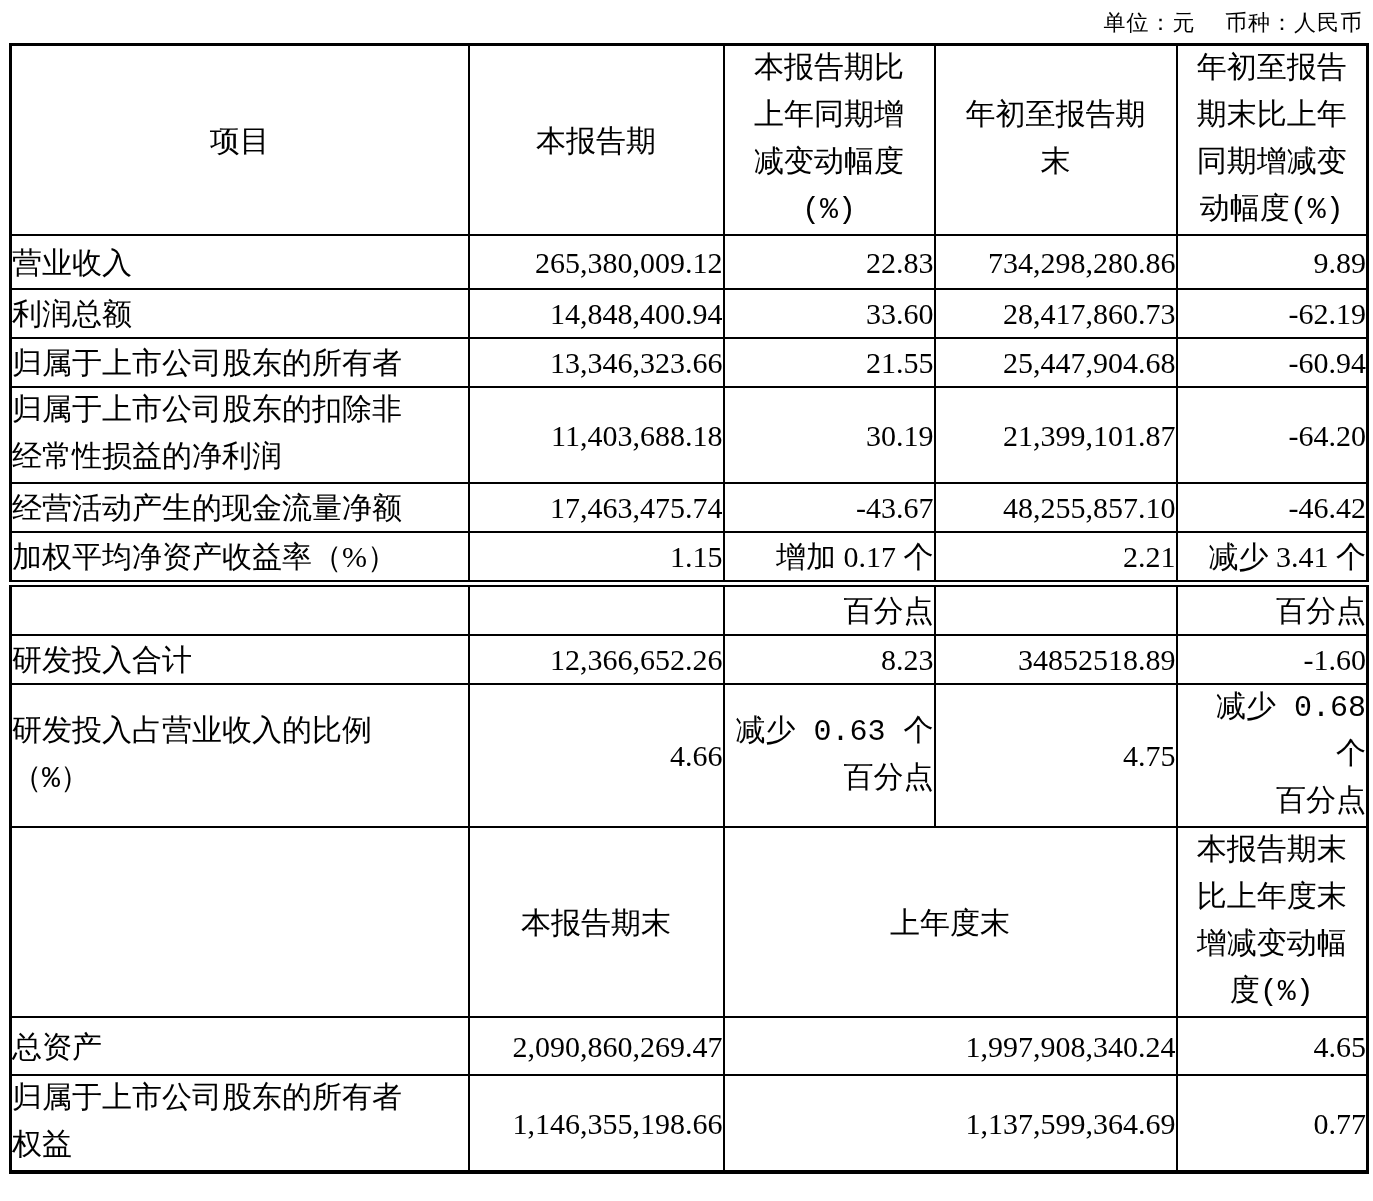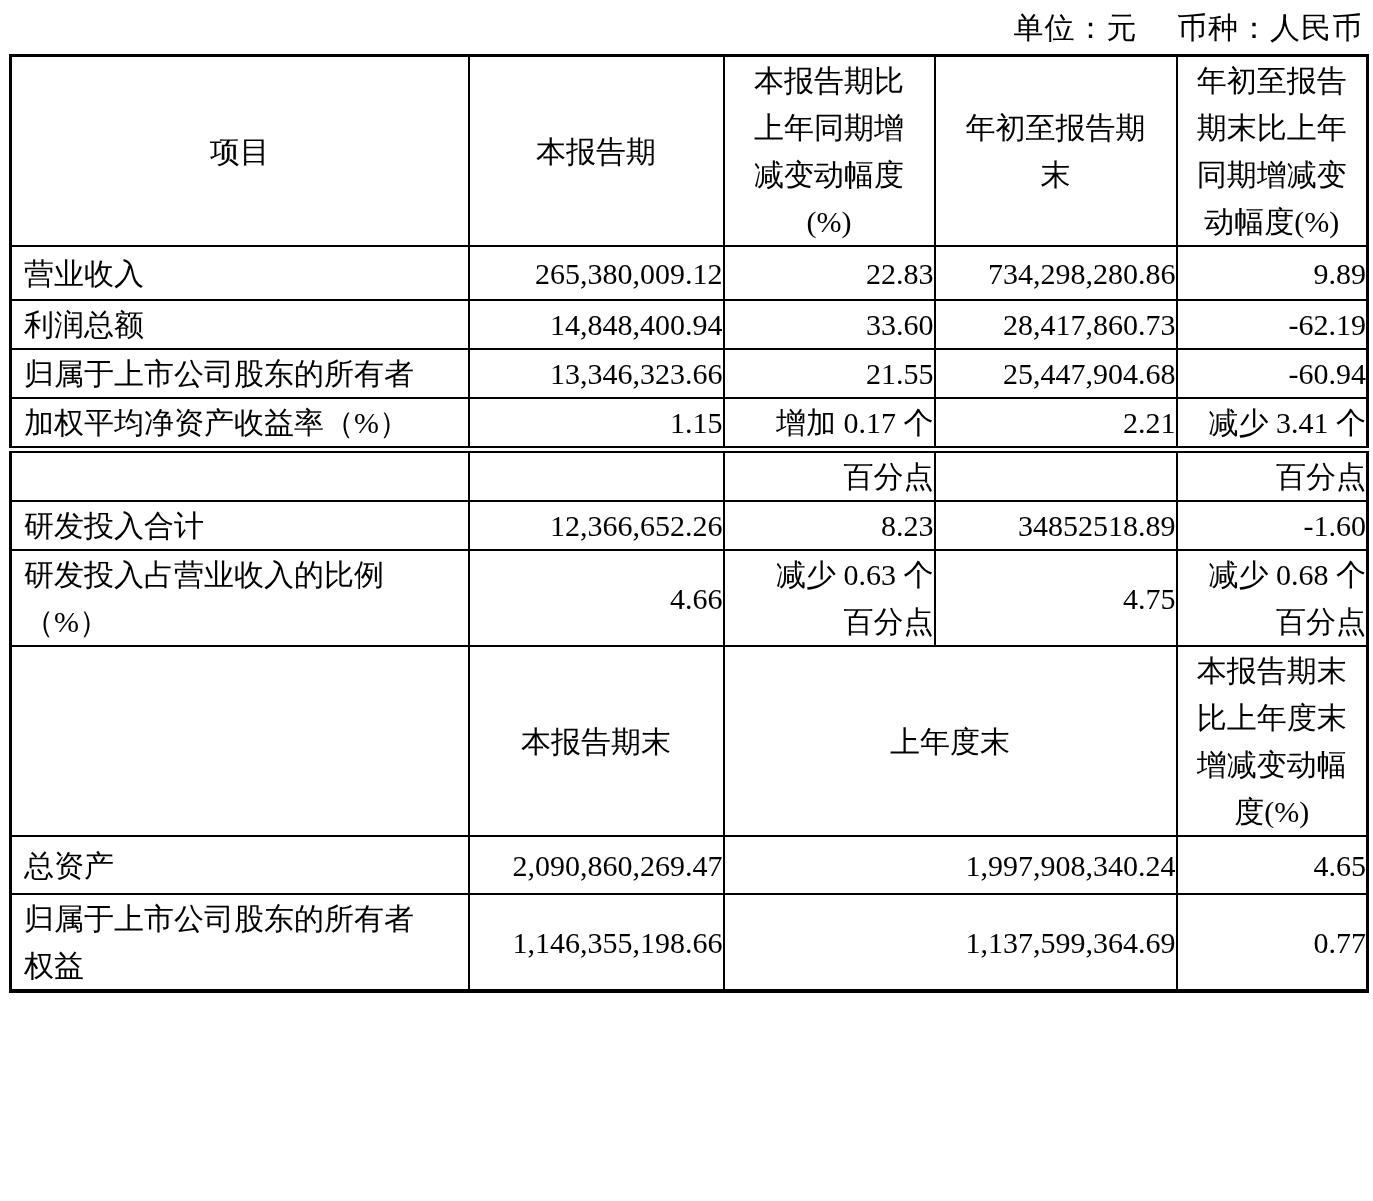--- a/index.html
+++ b/index.html
@@ -5,43 +5,43 @@
   * { margin:0; padding:0; box-sizing:border-box; }
   html,body { background:#ffffff; }
   body {
     width:1373px; height:1201px;
     color:#000;
     font-family:"Liberation Serif","DejaVu Serif",serif;
     overflow:hidden;
   }
   .unit-line {
     text-align:right;
-    font-size:30px;
+    font-size:22px;
     margin:8px 10px 5px 0;
     letter-spacing:1px;
   }
   table.fin {
     border-collapse:collapse;
     table-layout:fixed;
     margin-left:9px;
     width:1357px;
     border:3px solid #000;
   }
   table.fin td, table.fin th {
     border:2px solid #000;
     font-size:30px;
     font-weight:normal;
     vertical-align:middle;
     overflow:hidden;
     line-height:47px;
   }
   th { text-align:center; }
-  td.label { text-align:left; padding-left:12px; padding-right:8px; }
+  td.label { text-align:left; padding-right:8px; }
   td.num   { text-align:right; }
-  .pre { white-space:pre-line; }
+  .pre { white-space:pre-line;font-family:Liberation Mono, monospace; }
   tr.pct-row td { border-top:7px double #000; }
   table.fin tr:last-child td { border-bottom:4px solid #000; }
 </style>
 </head>
 <body>
 
 <div class="unit-line">单位：元　 币种：人民币</div>
 
 <table class="fin">
   <colgroup>
@@ -85,21 +85,36 @@
   </tr>
 
   <tr style="height:48px">
     <td class="label">归属于上市公司股东的所有者</td>
     <td class="num">13,346,323.66</td>
     <td class="num">21.55</td>
     <td class="num">25,447,904.68</td>
     <td class="num">-60.94</td>
   </tr>
 
+  <tr style="height:95px">
+    <td class="label pre">归属于上市公司股东的扣除非
+经常性损益的净利润</td>
+    <td class="num">11,403,688.18</td>
+    <td class="num">30.19</td>
+    <td class="num">21,399,101.87</td>
+    <td class="num">-64.20</td>
+  </tr>
 
+  <tr style="height:48px">
+    <td class="label">经营活动产生的现金流量净额</td>
+    <td class="num">17,463,475.74</td>
+    <td class="num">-43.67</td>
+    <td class="num">48,255,857.10</td>
+    <td class="num">-46.42</td>
+  </tr>
 
 
 
   <tr style="height:50px">
     <td class="label">加权平均净资产收益率（%）</td>
     <td class="num">1.15</td>
     <td class="num">增加 0.17 个</td>
     <td class="num">2.21</td>
     <td class="num">减少 3.41 个</td>
   </tr>

